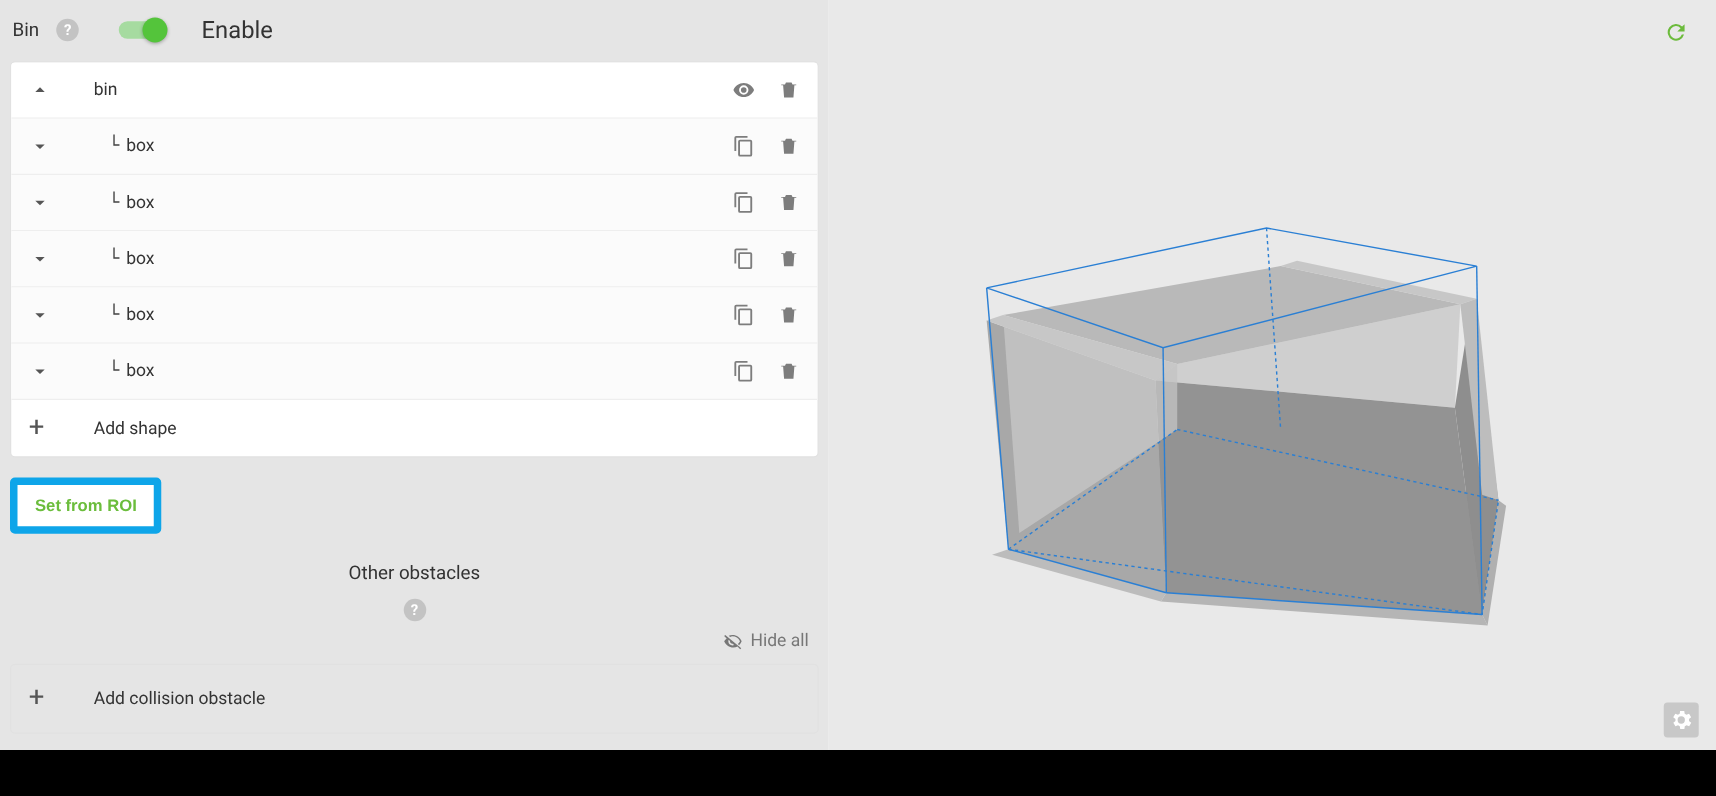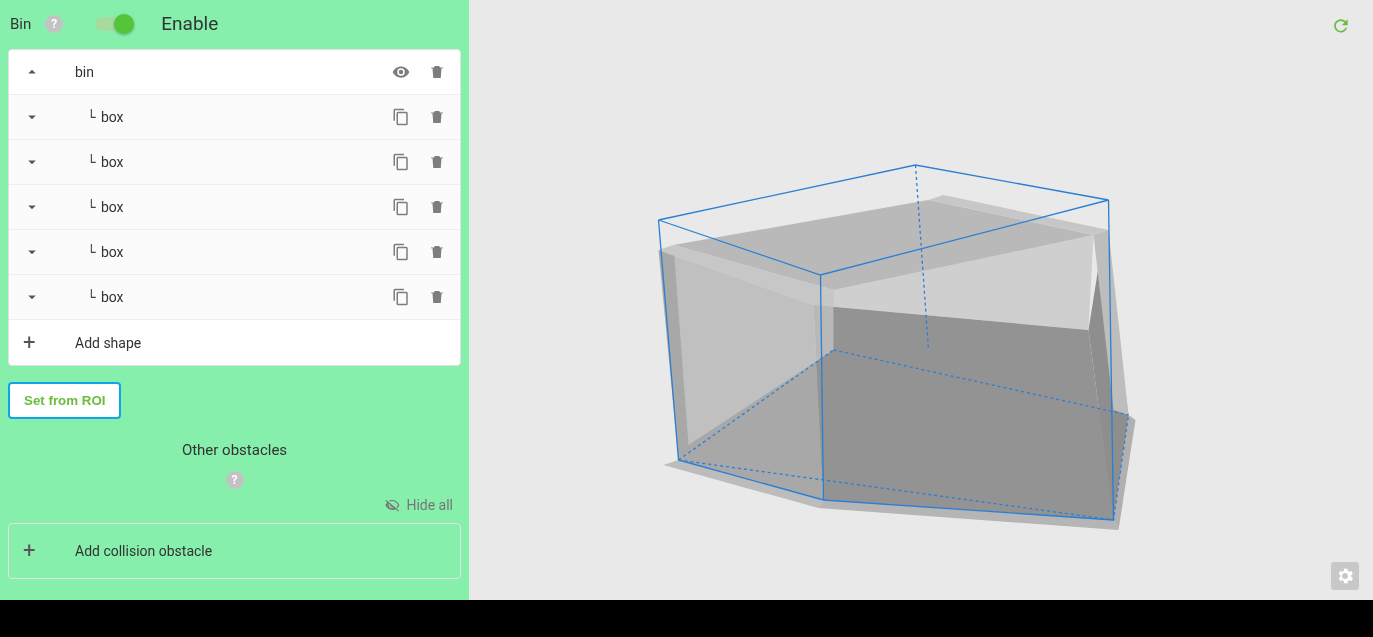--- a/index.html
+++ b/index.html
@@ -19,23 +19,23 @@
     width: 100%;
     height: 600px;
   }
   .footer-black {
     height: 37px;
     background: #000;
     width: 100%;
   }
   
   .left {
-    width: 469px;
+    width: 663px;
     padding: 10px 8px 8px 8px;
-    background: #86efac;
+    background: #e5e5e5;
   }
   .section-header {
     display: flex;
     align-items: center;
     gap: 14px;
     padding: 2px 0 14px 2px;
   }
   .section-title {
     font-size: 15px;
     color: #333;
@@ -131,21 +131,21 @@
     font-size: 22px;
     color: #555;
     width: 24px;
     display: inline-flex;
     align-items: center;
     justify-content: flex-start;
     line-height: 1;
   }
   .btn-outline-green {
     display: inline-block;
-    border: 2px solid #0ea5e9;
+    border: 6px solid #0ea5e9;
     color: #6bbd3c;
     font-weight: 600;
     padding: 9px 14px;
     border-radius: 4px;
     background: #fff;
     cursor: pointer;
   }
   .sub-header {
     display: flex;
     align-items: center;

